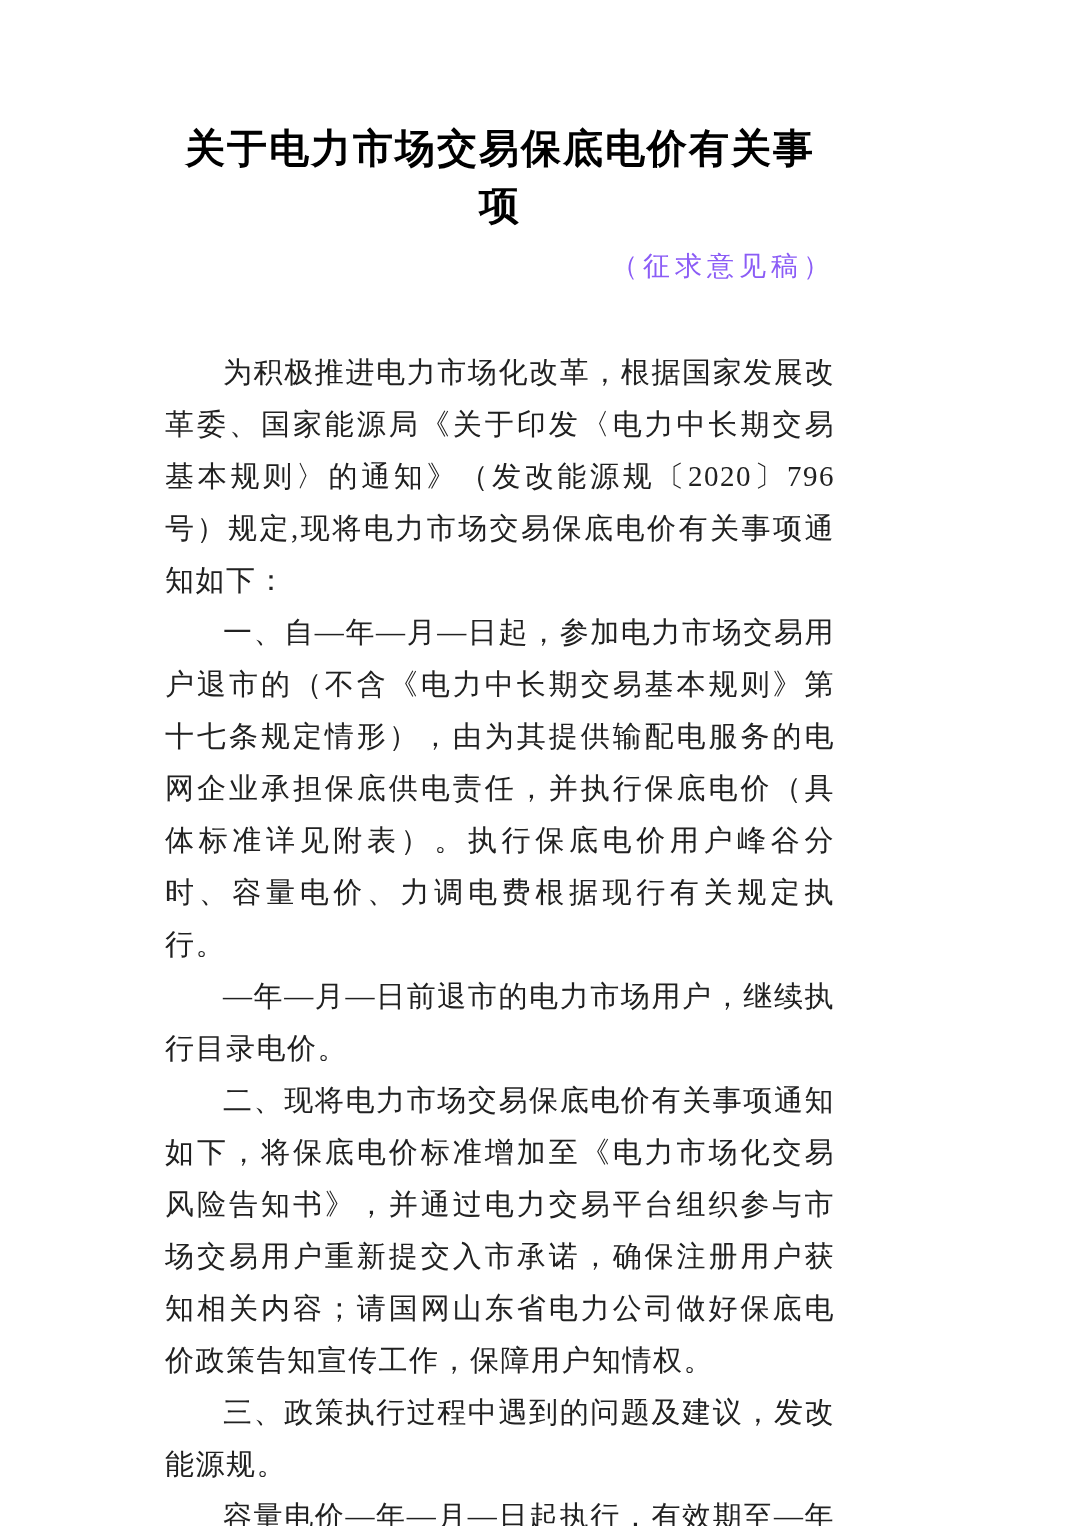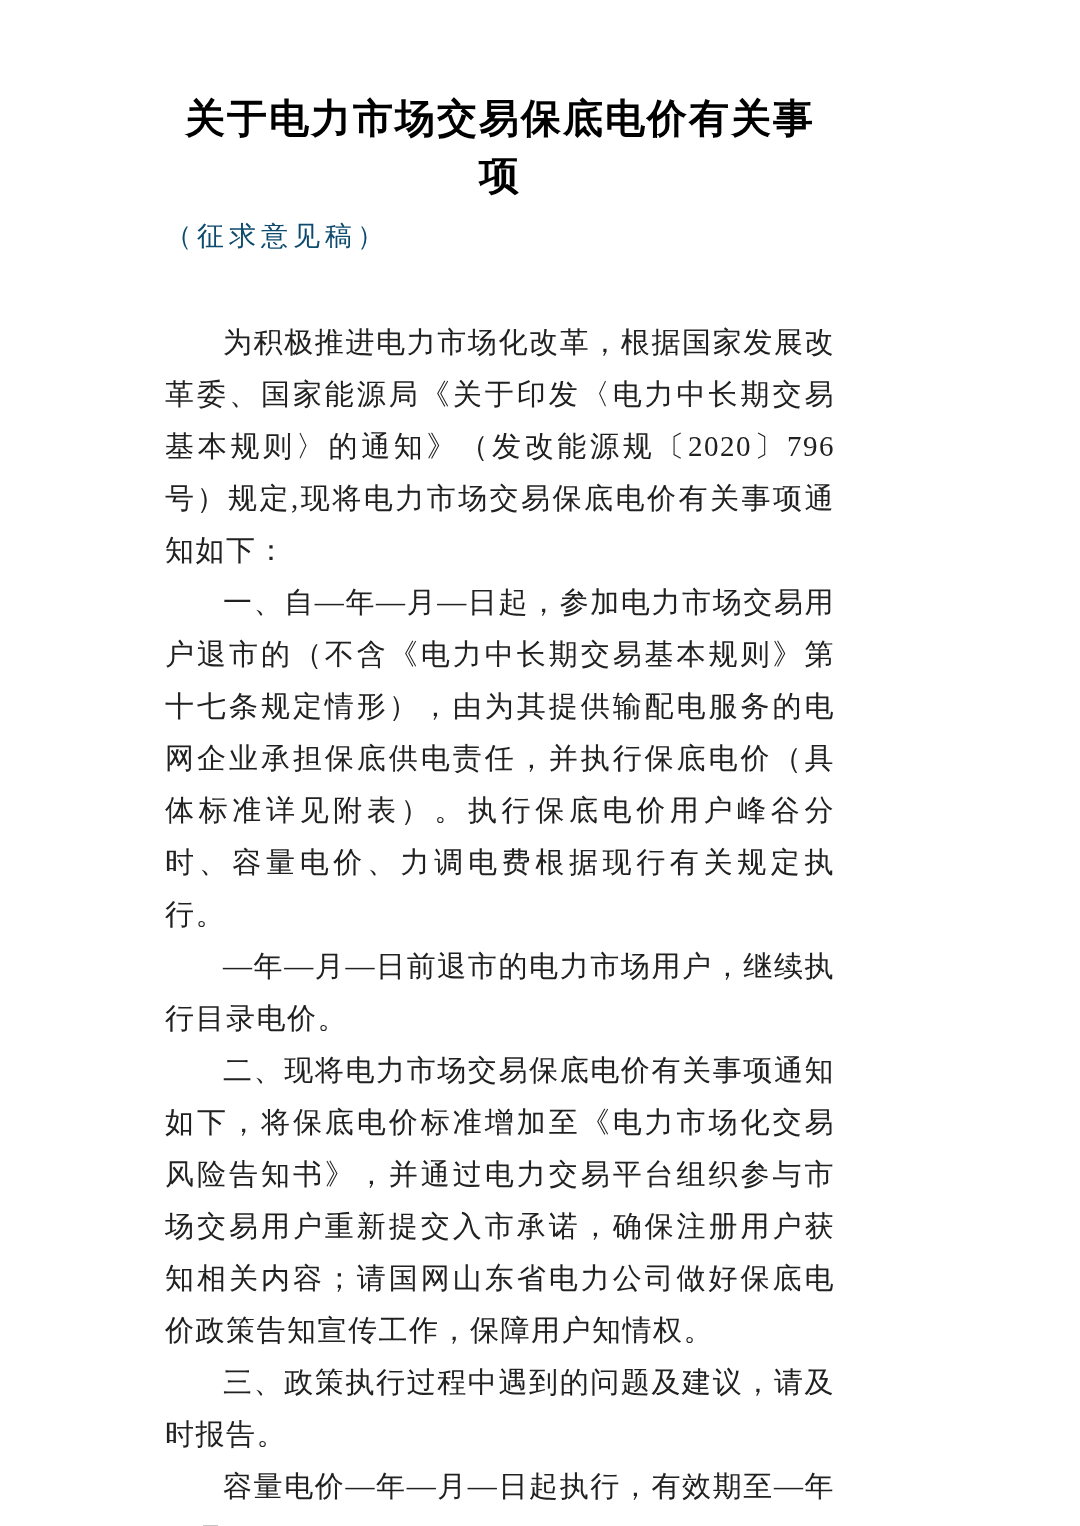--- a/index.html
+++ b/index.html
@@ -6,44 +6,44 @@
     margin: 0;
     padding: 0;
     background: #ffffff;
   }
   .page {
     position: relative;
     width: 980px;
     height: 1526px;
     background: #ffffff;
     box-sizing: border-box;
-    padding: 90px 145px 0 165px;
+    padding: 120px 145px 0 165px;
     overflow: hidden;
   }
   .title {
     margin: 0;
     text-align: center;
     font-family: "Liberation Sans", sans-serif;
     font-weight: 700;
     font-size: 40px;
     line-height: 57px;
     letter-spacing: 2px;
     color: #000000;
   }
   .title-line {
     display: block;
   }
   .subtitle {
     margin-top: 14px;
-    text-align: left;
+    text-align: right;
     font-family: "Liberation Serif", serif;
     font-weight: 400;
     font-size: 27px;
     letter-spacing: 5px;
-    color: #0c4a6e;
+    color: #8b5cf6;
   }
   .doc-body {
     margin-top: 62px;
     font-family: "Liberation Serif", serif;
     font-size: 29px;
     line-height: 52px;
     letter-spacing: 1.5px;
     text-align: justify;
     color: #212121;
   }
@@ -64,17 +64,17 @@
     <span class="title-line">关于电力市场交易保底电价有关事项</span>
   </h1>
 
   <div class="subtitle">（征求意见稿）</div>
 
   <div class="doc-body">
     <p class="para">为积极推进电力市场化改革，根据国家发展改革委、国家能源局《关于印发〈电力中长期交易基本规则〉的通知》（发改能源规〔2020〕796 号）规定,现将电力市场交易保底电价有关事项通知如下：</p>
     <p class="para">一、自—年—月—日起，参加电力市场交易用户退市的（不含《电力中长期交易基本规则》第十七条规定情形），由为其提供输配电服务的电网企业承担保底供电责任，并执行保底电价（具体标准详见附表）。执行保底电价用户峰谷分时、容量电价、力调电费根据现行有关规定执行。</p>
     <p class="para">—年—月—日前退市的电力市场用户，继续执行目录电价。</p>
     <p class="para">二、现将电力市场交易保底电价有关事项通知如下，将保底电价标准增加至《电力市场化交易风险告知书》，并通过电力交易平台组织参与市场交易用户重新提交入市承诺，确保注册用户获知相关内容；请国网山东省电力公司做好保底电价政策告知宣传工作，保障用户知情权。</p>
-    <p class="para">三、政策执行过程中遇到的问题及建议，请及时报告。</p>
+    <p class="para">三、政策执行过程中遇到的问题及建议，发改能源规。</p>
     <p class="para">容量电价—年—月—日起执行，有效期至—年—月—日。</p>
     <p class="para attachment">附表：山东电网保底电价表</p>
   </div>
 </div>
 
 </body></html>

